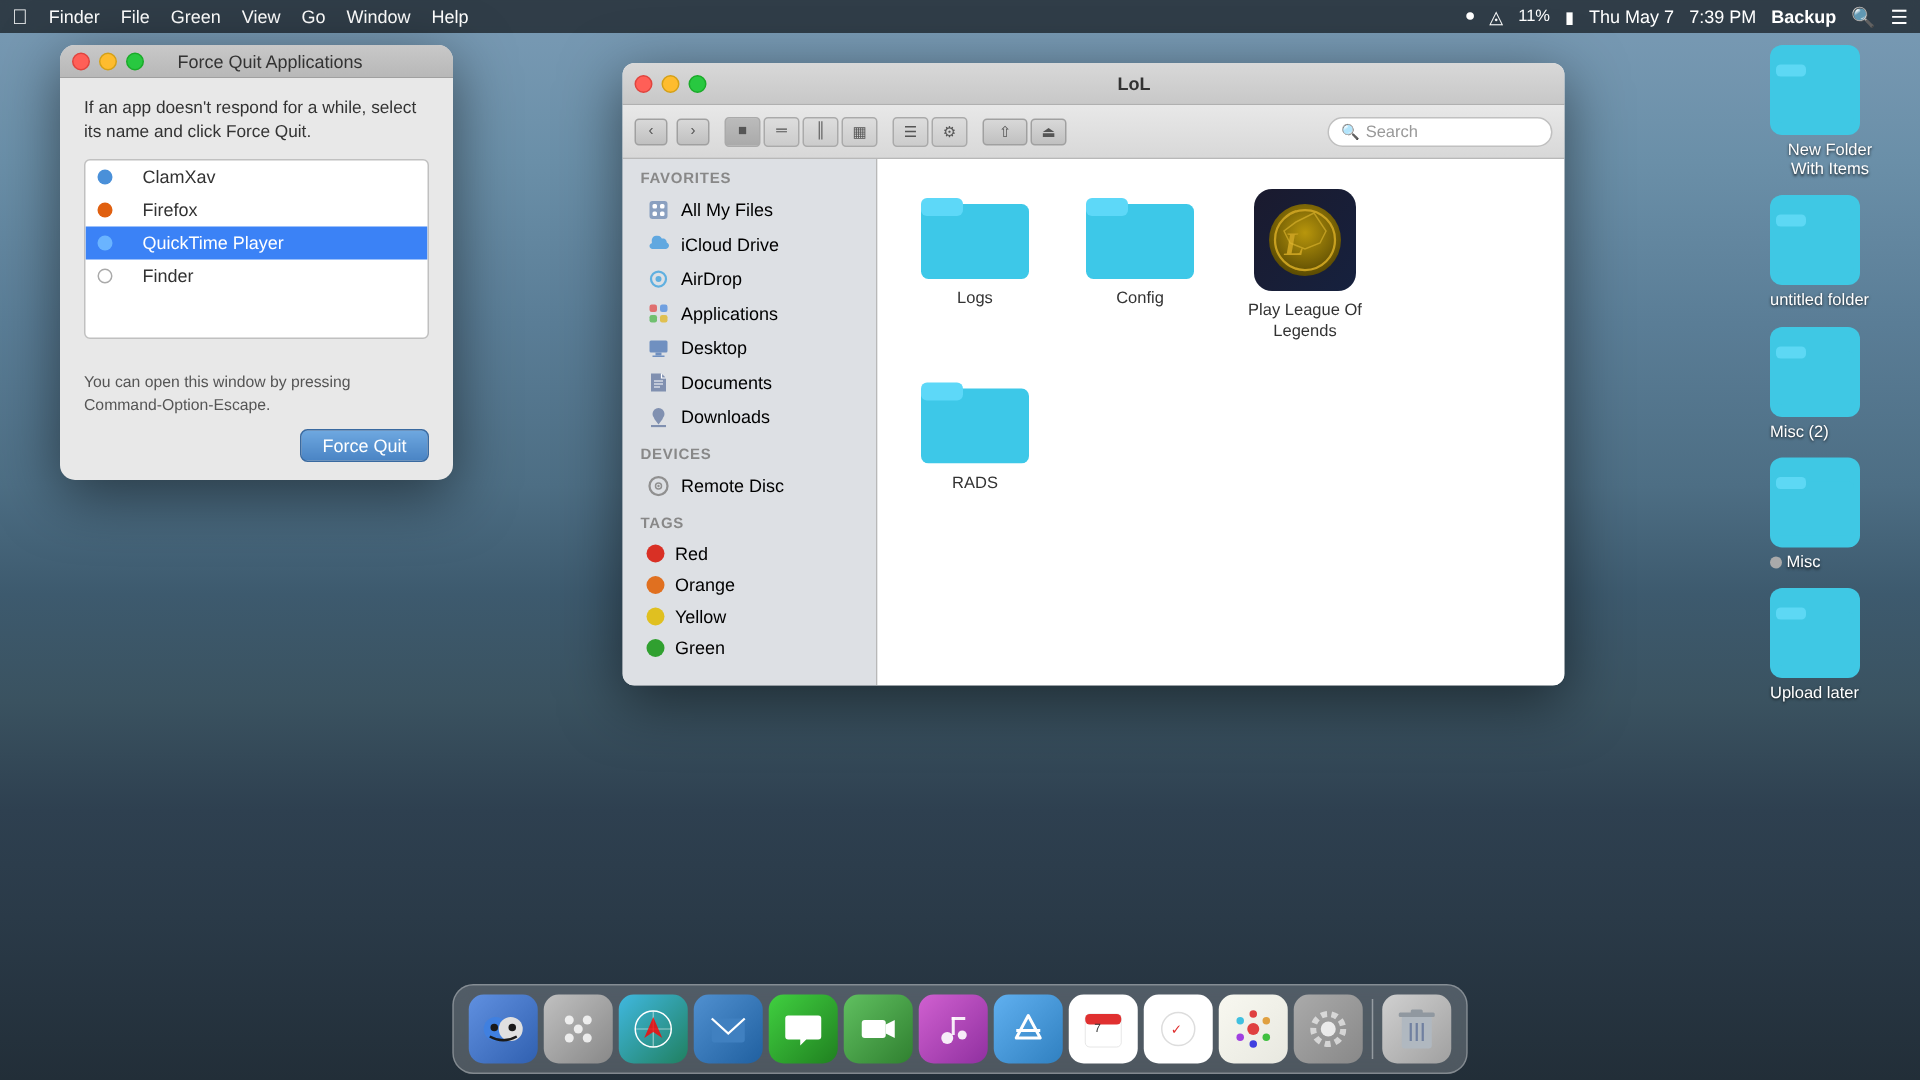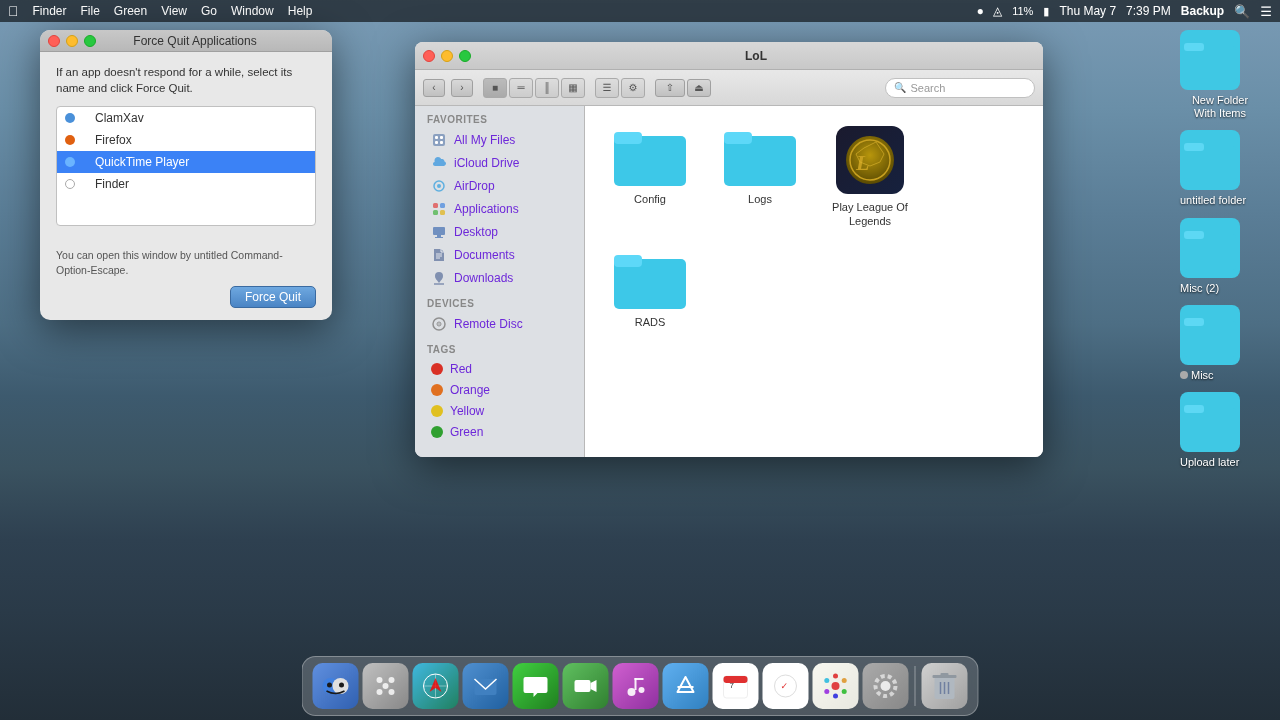--- a/index.html
+++ b/index.html
@@ -114,21 +114,21 @@
       text-align: center;
       text-shadow: 0 1px 2px rgba(0,0,0,0.8);
       line-height: 1.2;
     }
 
     
     .force-quit-dialog {
       position: absolute;
       top: 30px;
       left: 40px;
-      width: 292px;
+      width: 262px;
       background: #e8e8e8;
       border-radius: 10px;
       box-shadow: 0 10px 40px rgba(0,0,0,0.5);
       z-index: 200;
       overflow: hidden;
     }
     .dialog-titlebar {
       height: 22px;
       background: linear-gradient(to bottom, #c8c8c8, #b8b8b8);
       border-bottom: 1px solid #a0a0a0;
@@ -322,21 +322,21 @@
       text-transform: uppercase;
       padding: 8px 12px 3px;
       letter-spacing: 0.5px;
     }
     .sidebar-item {
       display: flex;
       align-items: center;
       gap: 7px;
       padding: 3px 12px;
       font-size: 12px;
-      color: #6d28d9;
+      color: #000000;
       cursor: pointer;
       border-radius: 4px;
       margin: 1px 4px;
     }
     .sidebar-item-icon {
       width: 16px;
       height: 16px;
       display: flex;
       align-items: center;
       justify-content: center;
@@ -501,21 +501,21 @@
         <span class="app-dot" style="background:#6ab4ff;width:10px;height:10px;border-radius:50%;flex-shrink:0;"></span>
         <span>QuickTime Player</span>
       </div>
       <div class="app-list-item">
         <span class="app-dot" style="background:transparent;border:1px solid #aaa;width:10px;height:10px;border-radius:50%;flex-shrink:0;"></span>
         <span>Finder</span>
       </div>
     </div>
   </div>
   <div class="dialog-footer">
-    <p class="dialog-hint">You can open this window by untitled Command-Option-Escape.</p>
+    <p class="dialog-hint">You can open this window by pressing Command-Option-Escape.</p>
     <button class="force-quit-btn">Force Quit</button>
     <div style="clear:both;"></div>
   </div>
 </div>
 
 <div class="finder-window">
 
   <div class="finder-titlebar">
     <span class="traffic-light tl-close"></span>
     <span class="traffic-light tl-min"></span>
@@ -657,31 +657,31 @@
 
     <div class="file-area">
 
       <div class="file-item">
         <div class="file-folder">
           <svg width="72" height="60" viewBox="0 0 72 60">
             <rect x="0" y="10" width="72" height="50" rx="5" fill="#3dc8e8"></rect>
             <rect x="0" y="6" width="28" height="12" rx="4" fill="#5dd8f8"></rect>
           </svg>
         </div>
-        <span class="file-label">Config</span>
+        <span class="file-label">Logs</span>
       </div>
 
       <div class="file-item">
         <div class="file-folder">
           <svg width="72" height="60" viewBox="0 0 72 60">
             <rect x="0" y="10" width="72" height="50" rx="5" fill="#3dc8e8"></rect>
             <rect x="0" y="6" width="28" height="12" rx="4" fill="#5dd8f8"></rect>
           </svg>
         </div>
-        <span class="file-label">Logs</span>
+        <span class="file-label">Config</span>
       </div>
 
       <div class="file-item">
         <div style="width:72px;height:68px;display:flex;align-items:center;justify-content:center;">
           <div class="lol-icon">
 
             <svg width="52" height="52" viewBox="0 0 52 52">
               <defs>
                 <radialGradient id="bg-grad" cx="50%" cy="40%" r="60%">
                   <stop offset="0%" stop-color="#b8960c"></stop>

